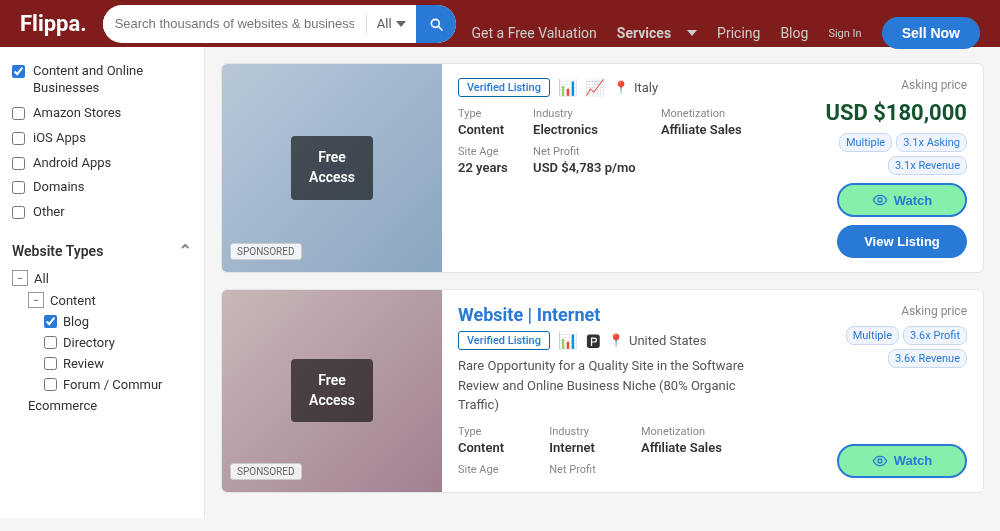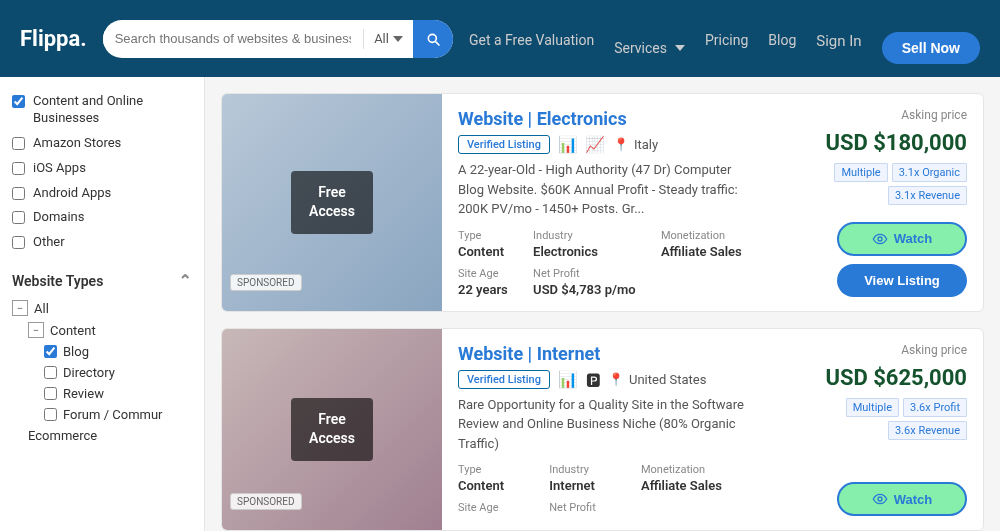--- a/index.html
+++ b/index.html
@@ -1,24 +1,24 @@
 <!DOCTYPE html>
 <html><head>
   <meta charset="utf-8">
   <style>
     * { box-sizing: border-box; margin: 0; padding: 0; }
     body { font-family: -apple-system, BlinkMacSystemFont, 'Segoe UI', Roboto, sans-serif; background: #f5f5f5; color: #333; font-size: 14px; }
 
     
     .navbar {
-      background: #0c4a6e;
+      background: #7f1d1d;
       display: flex;
       align-items: center;
       padding: 13px 20px;
-      height: 77px;
+      height: 47px;
       gap: 16px;
     }
     .logo {
       color: #fff;
       font-size: 22px;
       font-weight: 700;
       white-space: nowrap;
     }
     .search-bar {
       display: flex;
@@ -59,33 +59,34 @@
       height: 38px;
       display: flex;
       align-items: center;
       justify-content: center;
       cursor: pointer;
       flex-shrink: 0;
     }
     .search-btn svg { fill: #fff; }
     .nav-links {
       display: flex;
+      align-items: center;
       gap: 20px;
       margin-left: auto;
       margin-top: 19px;
     }
     .nav-link {
       color: #ccc;
       font-size: 14px;
       cursor: pointer;
       text-decoration: none;
       white-space: nowrap;
     }
-    .nav-link.services { display: flex; align-items: center; gap: 8px; }
-    .sign-in { color: #ccc; font-size: 15px; cursor: pointer; }
+    .nav-link.services { display: flex; align-items: center; gap: 16px; font-weight: bold; }
+    .sign-in { color: #ccc; font-size: 11px; cursor: pointer; }
     .sell-btn {
       background: #2979d6;
       color: #fff;
       border: none;
       padding: 8px 20px;
       border-radius: 24px;
       font-size: 14px;
       font-weight: 600;
       cursor: pointer;
       white-space: nowrap;
@@ -187,21 +188,21 @@
       padding: 12px 18px;
       border-radius: 4px;
       text-align: center;
       font-size: 14px;
       font-weight: 600;
       line-height: 1.4;
       z-index: 2;
     }
     .sponsored-badge {
       position: absolute;
-      bottom: 20px;
+      bottom: 12px;
       left: 8px;
       background: rgba(255,255,255,0.85);
       border: 1px solid #ccc;
       padding: 2px 6px;
       font-size: 10px;
       color: #666;
       border-radius: 3px;
     }
     .listing-body {
       flex: 1;
@@ -269,21 +270,21 @@
       display: flex;
       gap: 4px;
       flex-wrap: wrap;
       justify-content: flex-end;
     }
     .price-tag {
       background: #f0f4ff;
       color: #2979d6;
       font-size: 11px;
       padding: 2px 6px;
-      border-radius: 1px;
+      border-radius: 8px;
       border: 1px solid #c8d8f0;
     }
     .action-buttons {
       display: flex;
       flex-direction: column;
       gap: 8px;
       margin-top: auto;
       align-items: stretch;
       width: 130px;
     }
@@ -437,31 +438,29 @@
     <div class="listing-card">
       <div class="listing-thumb thumb-electronics">
         <div class="free-access-badge">
           <div>Free</div>
           <div>Access</div>
         </div>
         <div class="sponsored-badge">SPONSORED</div>
       </div>
 
       <div class="listing-body">
-        <a class="listing-title">Website | Electronics</a>
         <div class="listing-badges">
           <span class="badge-verified">Verified Listing</span>
           <span class="badge-icon">📊</span>
           <span class="badge-icon">📈</span>
           <span class="badge-location">
             <span>📍</span>
             <span>Italy</span>
           </span>
         </div>
-        <p class="listing-desc">A 22-year-Old - High Authority (47 Dr) Computer Blog Website. $60K Annual Profit - Steady traffic: 200K PV/mo - 1450+ Posts. Gr...</p>
         <div class="listing-meta">
           <div class="meta-group">
             <span class="meta-label">Type</span>
             <span class="meta-value">Content</span>
           </div>
           <div class="meta-group">
             <span class="meta-label">Industry</span>
             <span class="meta-value">Electronics</span>
           </div>
           <div class="meta-group">
@@ -477,21 +476,21 @@
             <span class="meta-value">USD $4,783 p/mo</span>
           </div>
         </div>
       </div>
 
       <div class="listing-right">
         <span class="asking-label">Asking price</span>
         <span class="asking-price">USD $180,000</span>
         <div class="price-tags">
           <span class="price-tag">Multiple</span>
-          <span class="price-tag">3.1x Organic</span>
+          <span class="price-tag">3.1x Asking</span>
           <span class="price-tag">3.1x Revenue</span>
         </div>
         <div class="action-buttons">
           <button class="watch-btn">
             <svg width="16" height="16" viewBox="0 0 24 24" fill="none" stroke="#2979d6" stroke-width="2" stroke-linecap="round">
                 <circle cx="12" cy="12" r="3"></circle>
                 <path d="M2 12s3.5-7 10-7 10 7 10 7-3.5 7-10 7-10-7-10-7z"></path>
               </svg>
             <span>Watch</span>
           </button>
@@ -540,21 +539,20 @@
           </div>
           <div class="meta-group">
             <span class="meta-label">Net Profit</span>
             <span class="meta-value"></span>
           </div>
         </div>
       </div>
 
       <div class="listing-right">
         <span class="asking-label">Asking price</span>
-        <span class="asking-price">USD $625,000</span>
         <div class="price-tags">
           <span class="price-tag">Multiple</span>
           <span class="price-tag">3.6x Profit</span>
           <span class="price-tag">3.6x Revenue</span>
         </div>
         <div class="action-buttons">
           <button class="watch-btn">
             <svg width="16" height="16" viewBox="0 0 24 24" fill="none" stroke="#2979d6" stroke-width="2" stroke-linecap="round">
                 <circle cx="12" cy="12" r="3"></circle>
                 <path d="M2 12s3.5-7 10-7 10 7 10 7-3.5 7-10 7-10-7-10-7z"></path>

